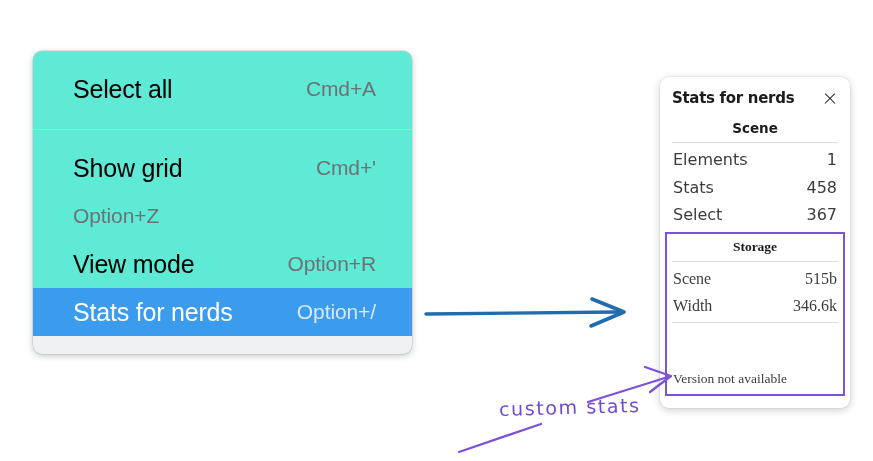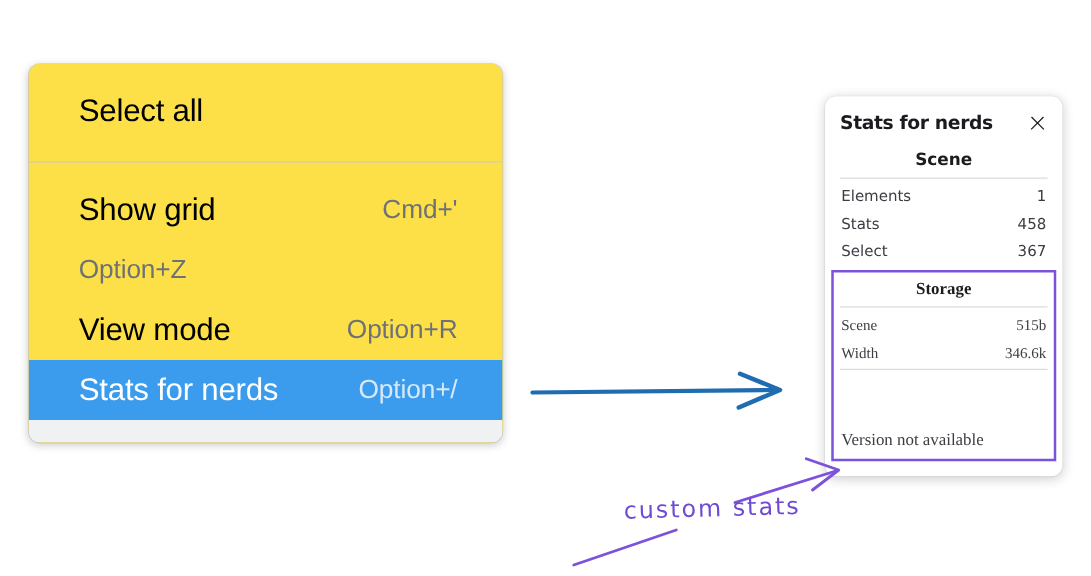--- a/index.html
+++ b/index.html
@@ -12,24 +12,24 @@
     height: 461px;
     position: relative;
     overflow: hidden;
     font-family: "Liberation Sans", sans-serif;
     -webkit-font-smoothing: antialiased;
   }
 
   
   #context-menu {
     position: absolute;
-    left: 23px;
+    left: 33px;
     top: 51px;
     width: 379px;
-    background: #fde047;
+    background: #5eead4;
     border-radius: 9px;
     box-shadow: 0 2px 7px rgba(0,0,0,0.22), 0 0 0 0.5px rgba(0,0,0,0.14);
     overflow: hidden;
     padding: 0;
   }
   .menu-group {
     padding: 8px 0;
   }
   .menu-group.group-top { padding: 14px 0 16px 0; }
   .menu-group.group-bottom { padding: 14px 0 0 0; }
@@ -123,21 +123,21 @@
   }
   .section-rule {
     height: 1px;
     background: #dcdcdf;
     margin: 2px 0 3px 0;
   }
   .stat-row {
     display: flex;
     justify-content: space-between;
     align-items: baseline;
-    font-size: 12px;
+    font-size: 16px;
     color: #3c3c42;
     padding: 3px 1px 3px 1px;
     line-height: 1.35;
   }
   .stat-row .k { white-space: nowrap; }
   .stat-row .v { white-space: nowrap; }
   .stat-single {
     font-size: 13.5px;
     color: #3c3c42;
     padding: 4px 1px;
@@ -174,20 +174,21 @@
   }
 </style>
 </head>
 <body>
 
 <div id="context-menu">
 
   <div class="menu-group group-top">
     <div class="menu-item">
       <span class="label">Select all</span>
+      <span class="shortcut">Cmd+A</span>
     </div>
   </div>
 
   <div class="menu-sep"></div>
 
   <div class="menu-group group-bottom">
     <div class="menu-item">
       <span class="label">Show grid</span>
       <span class="shortcut">Cmd+'</span>
     </div>

